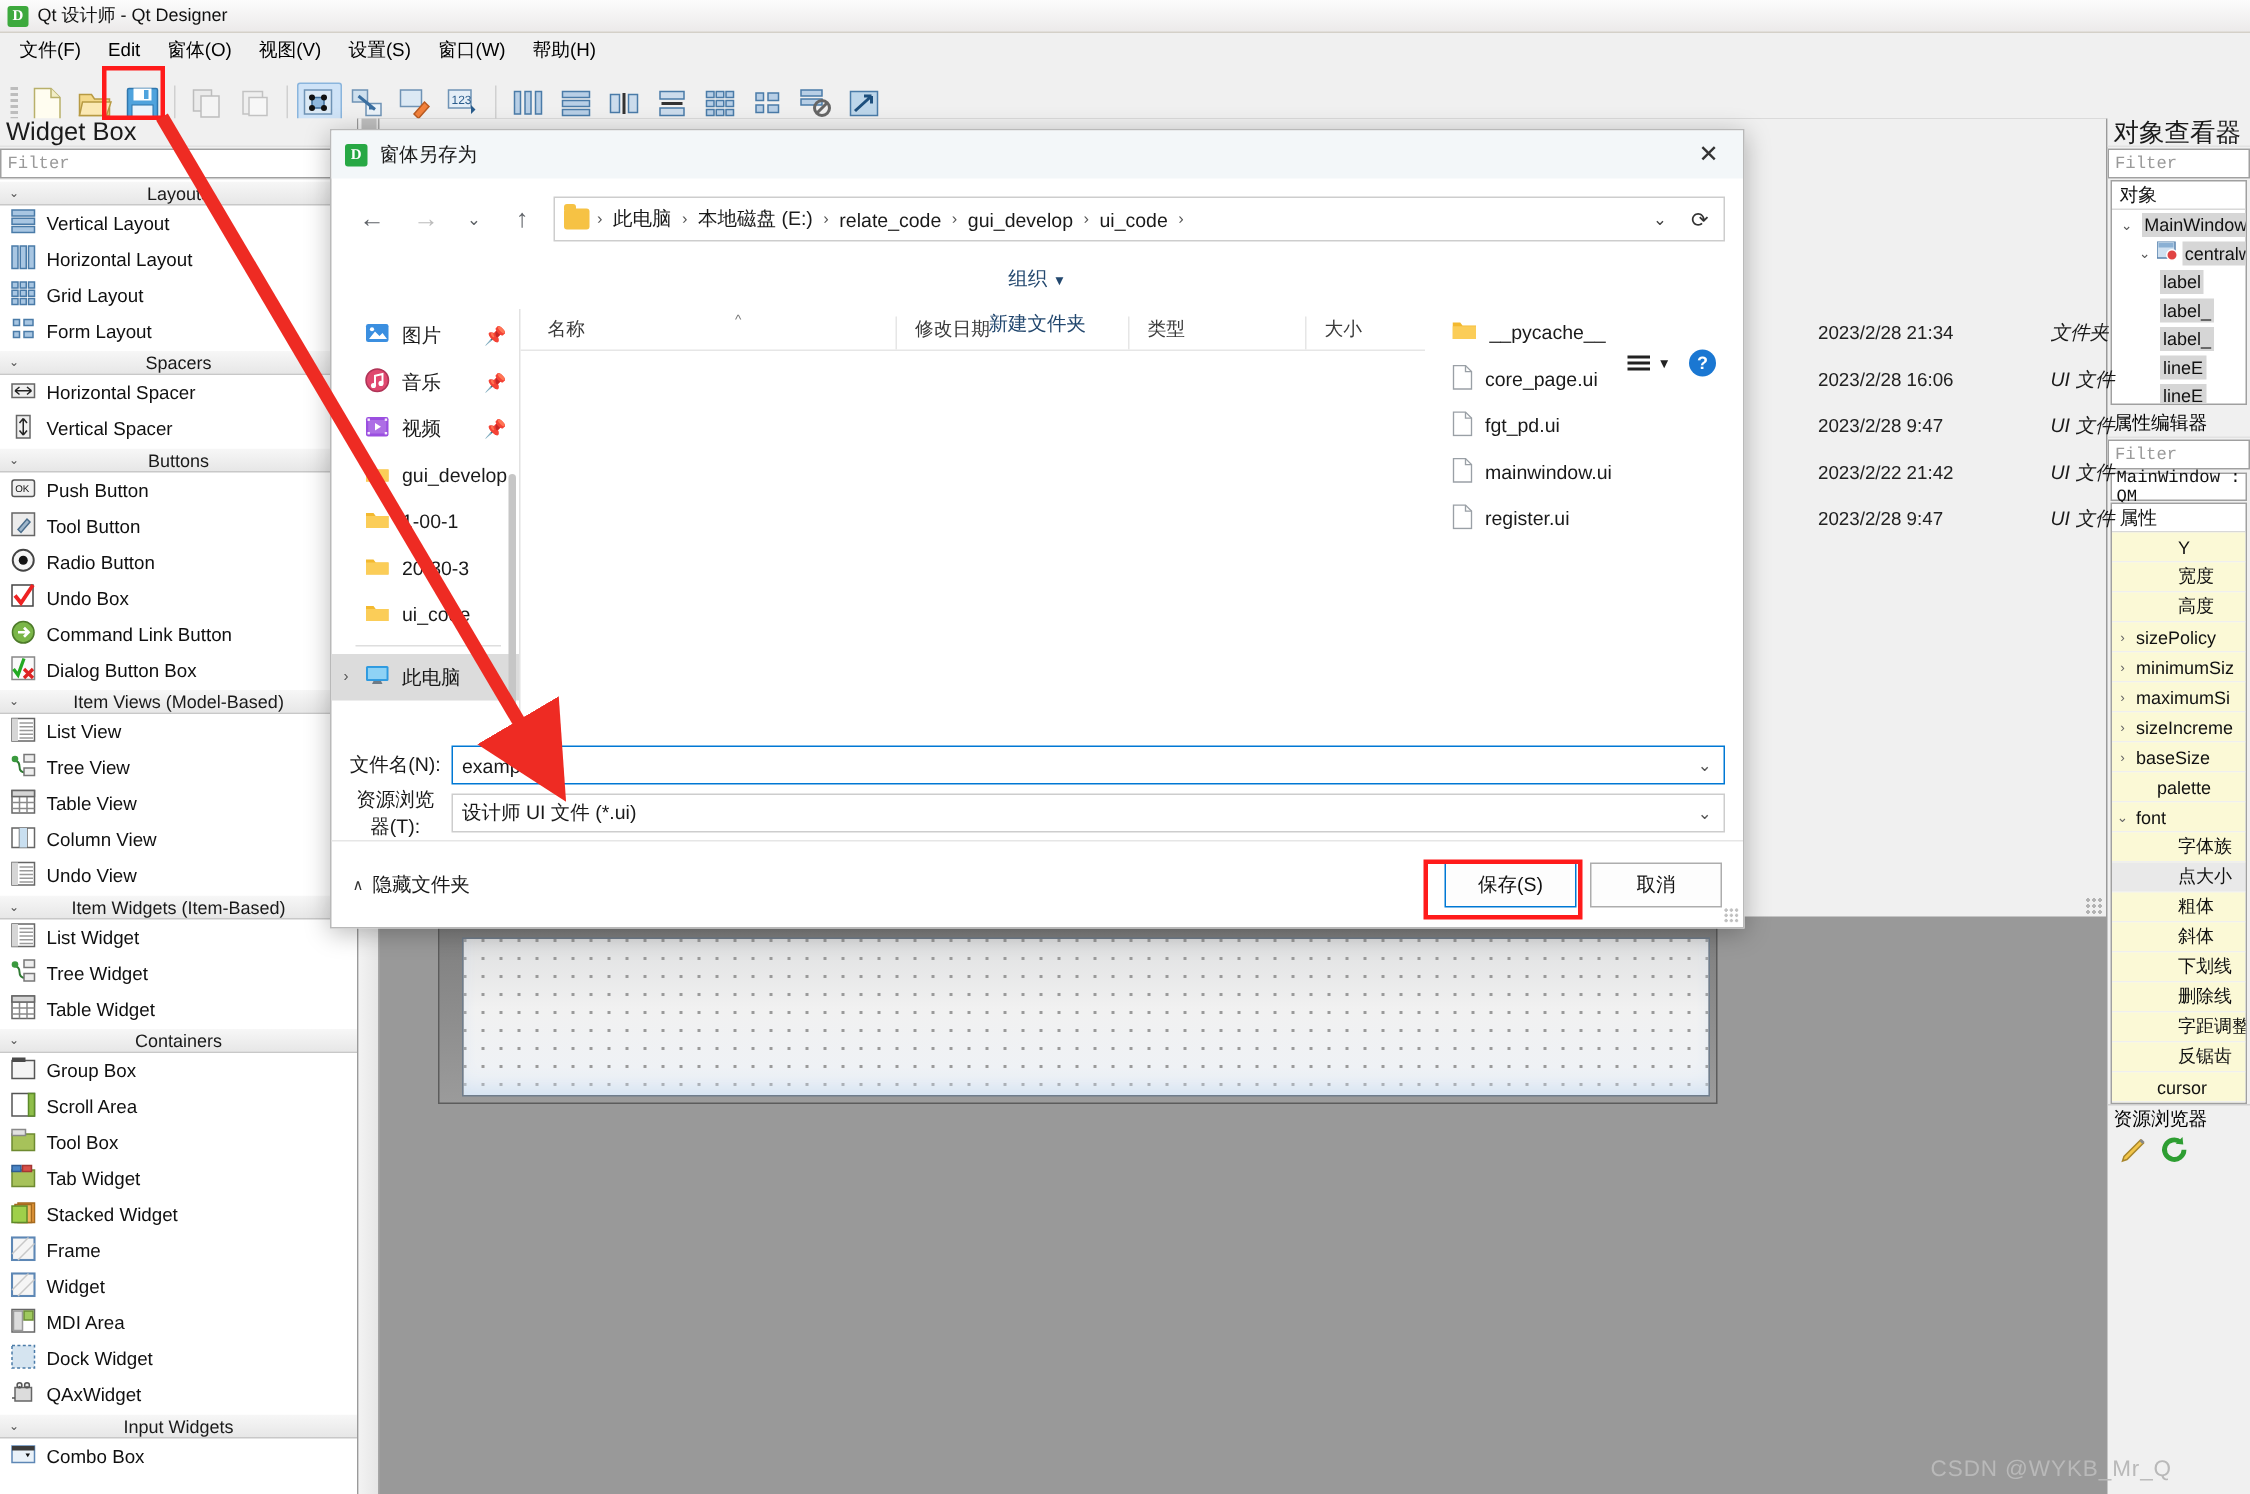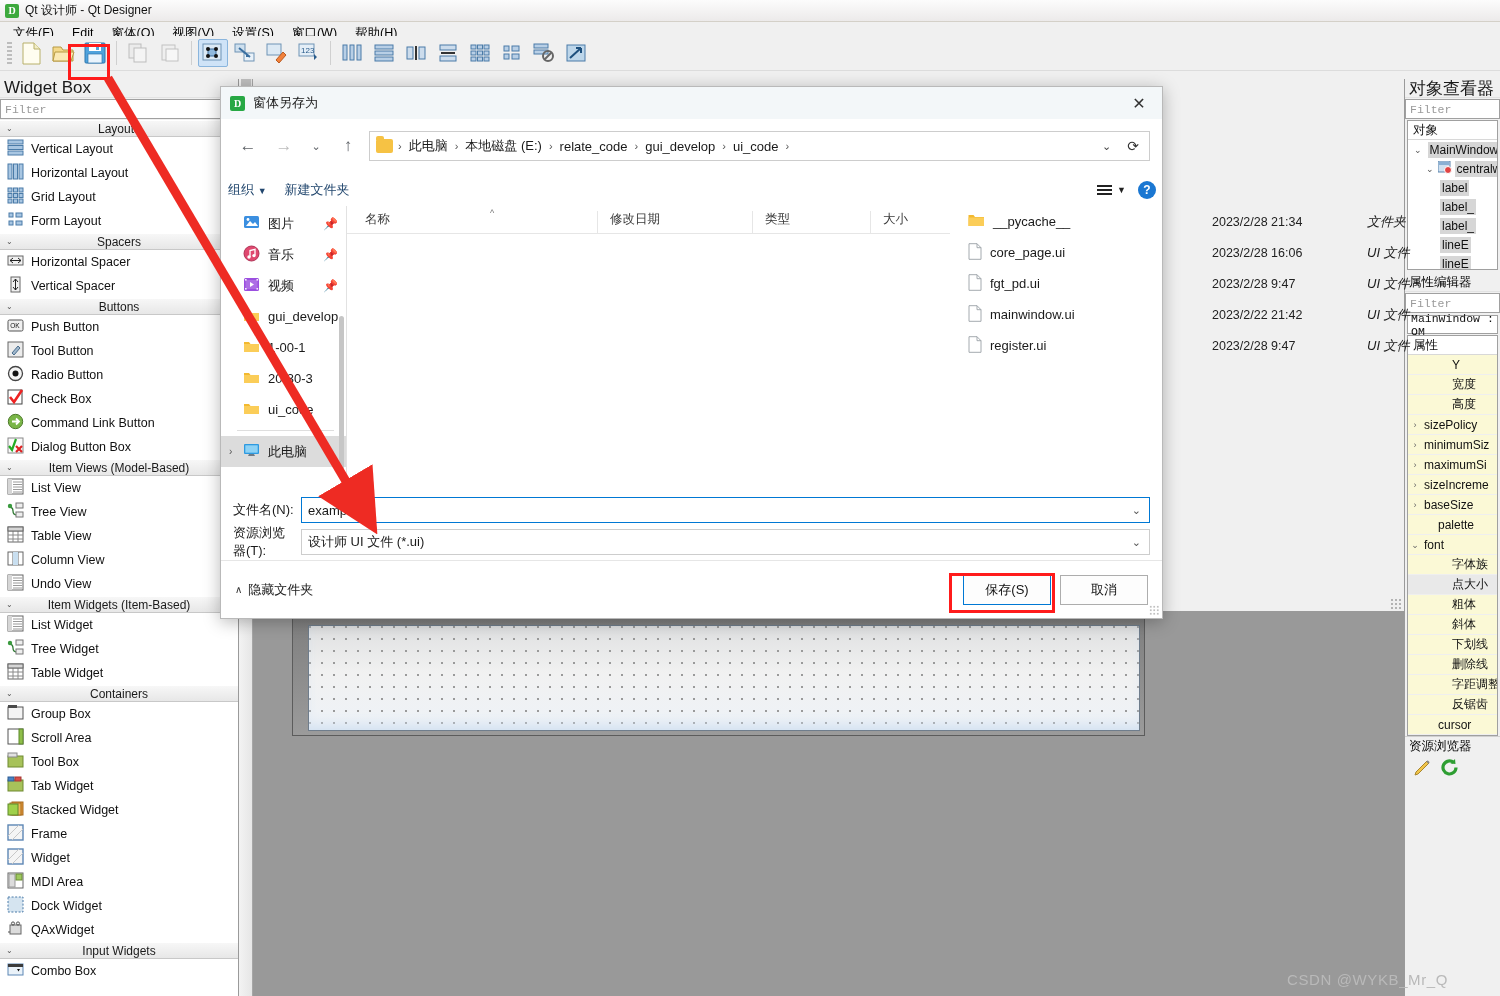--- a/index.html
+++ b/index.html
@@ -27,21 +27,21 @@
     font-family: "Liberation Serif", serif;
   }
   .menubar {
     position: absolute; left: 0; top: 22px; width: 1500px; height: 22px;
     background: #f0f0f0; display: flex; align-items: center;
     padding-left: 4px; font-size: 12.5px; color: #000;
   }
   .menubar .mi { padding: 2px 9px; cursor: default; }
 
   .toolbar {
-    position: absolute; left: 0; top: 36px; width: 1500px; height: 35px;
+    position: absolute; left: 0; top: 52px; width: 1500px; height: 35px;
     background: #f0f0f0; border-bottom: 1px solid #dcdcdc;
     display: flex; align-items: center; padding-left: 4px;
   }
   .tb-grip {
     width: 5px; height: 22px; margin: 0 3px;
     background-image: repeating-linear-gradient(to bottom, #bdbdbd 0 2px, transparent 2px 4px);
   }
   .tb-btn {
     width: 30px; height: 28px; margin: 0 1px;
     display: flex; align-items: center; justify-content: center;
@@ -201,21 +201,21 @@
   .crumb-folder:after { content:''; position:absolute; left:0; top:-3px; width:8px; height:4px; background:#f6c244; border-radius:2px 2px 0 0; }
   .crumb { padding: 2px 4px; color: #1a1a1a; font-size: 13px; white-space: nowrap; }
   .crumb-sep { color: #555; font-size: 11px; padding: 0 1px; }
   .crumb-drop { margin-left: auto; color: #444; font-size: 11px; padding: 0 8px; }
   .crumb-refresh { color: #333; font-size: 14px; padding: 0 6px; }
   .searchbox {
     width: 200px; height: 30px; border: 1px solid #cdcdcd; background: #fff;
     display: flex; align-items: center; gap: 7px; padding-left: 9px;
     color: #43618f; font-size: 13px;
   }
-  .cmdbar { height: 33px; display: flex; align-items: center; padding: 0 0; gap: 4px; position: relative; }
+  .cmdbar { height: 33px; display: flex; align-items: center; padding: 0 12px; gap: 4px; position: relative; flex-direction: column; }
   .cmd { padding: 4px 7px; color: #22476e; font-size: 13px; }
   .cmd-right { margin-left: auto; display: flex; align-items: center; gap: 12px; padding-right: 6px; }
   .viewicon { display: flex; flex-direction: column; gap: 2px; }
   .viewicon i { display: block; width: 15px; height: 2px; background: #222; }
   .helpbtn {
     width: 18px; height: 18px; border-radius: 50%; background: #1a77d2; color: #fff;
     font-size: 12px; display: flex; align-items: center; justify-content: center; font-weight: bold;
   }
   .dlg-body { flex: 1; display: flex; min-height: 0; }
   .dlg-side {
@@ -243,21 +243,21 @@
   .fh .c3 { width: 118px; padding-left: 12px; }
   .fh .c4 { width: 80px; padding-left: 12px; }
   .fh .sortcaret { position: absolute; left: 143px; top: 2px; font-size: 9px; color: #777; }
   .frow { height: 31px; display: flex; align-items: center; font-size: 13px; color: #1a1a1a; }
   .frow .n { width: 250px; display: flex; align-items: center; gap: 8px; padding-left: 18px; }
   .frow .d { width: 155px; padding-left: 12px; color: #222; font-size: 12.5px; }
   .frow .t { width: 118px; padding-left: 12px; font-style: italic; }
   .frow .s { width: 80px; text-align: right; padding-right: 18px; }
   .dlg-fields { padding: 4px 12px 0 12px; }
   .fieldrow { display: flex; align-items: center; height: 28px; margin-bottom: 4px; }
-  .fieldlabel { width: 68px; text-align: left; padding-right: 7px; font-size: 13px; }
+  .fieldlabel { width: 68px; text-align: center; padding-right: 7px; font-size: 13px; }
   .fieldinput {
     flex: 1; height: 26px; border: 1px solid #0078d4; background: #fff;
     display: flex; align-items: center; padding-left: 6px; font-size: 13px; position: relative;
   }
   .fieldinput.plain { border: 1px solid #cdcdcd; }
   .caret { display: inline-block; width: 1px; height: 15px; background: #000; margin-left: 1px; }
   .fieldinput .dd { position: absolute; right: 8px; color: #555; font-size: 11px; }
   .dlg-footer {
     height: 58px; border-top: 1px solid #e6e6e6; display: flex; align-items: center;
     padding: 0 14px; position: relative;
@@ -533,21 +533,21 @@
               <circle cx="8.5" cy="8.5" r="7" fill="#f4f4f4" stroke="#444" stroke-width="1.3"></circle>
               <circle cx="8.5" cy="8.5" r="3" fill="#111"></circle>
             </svg></span>
           <span>Radio Button</span>
         </div>
         <div class="wb-item">
           <span><svg class="wi" width="17" height="17" viewBox="0 0 17 17">
               <rect x="1" y="1" width="14" height="14" fill="#fff" stroke="#444"></rect>
               <path d="M3 8 l4 5 L15 1" stroke="#e22" stroke-width="2.6" fill="none"></path>
             </svg></span>
-          <span>Check Box</span>
+          <span>Undo Box</span>
         </div>
         <div class="wb-item">
           <span><svg class="wi" width="17" height="17" viewBox="0 0 17 17">
               <circle cx="8.5" cy="8.5" r="7.2" fill="#7ab648" stroke="#4d7a2a"></circle>
               <path d="M5 8.5h7 M9 5.5l3 3 -3 3" stroke="#fff" stroke-width="1.8" fill="none"></path>
             </svg></span>
           <span>Command Link Button</span>
         </div>
         <div class="wb-item">
           <span><svg class="wi" width="17" height="17" viewBox="0 0 17 17">

